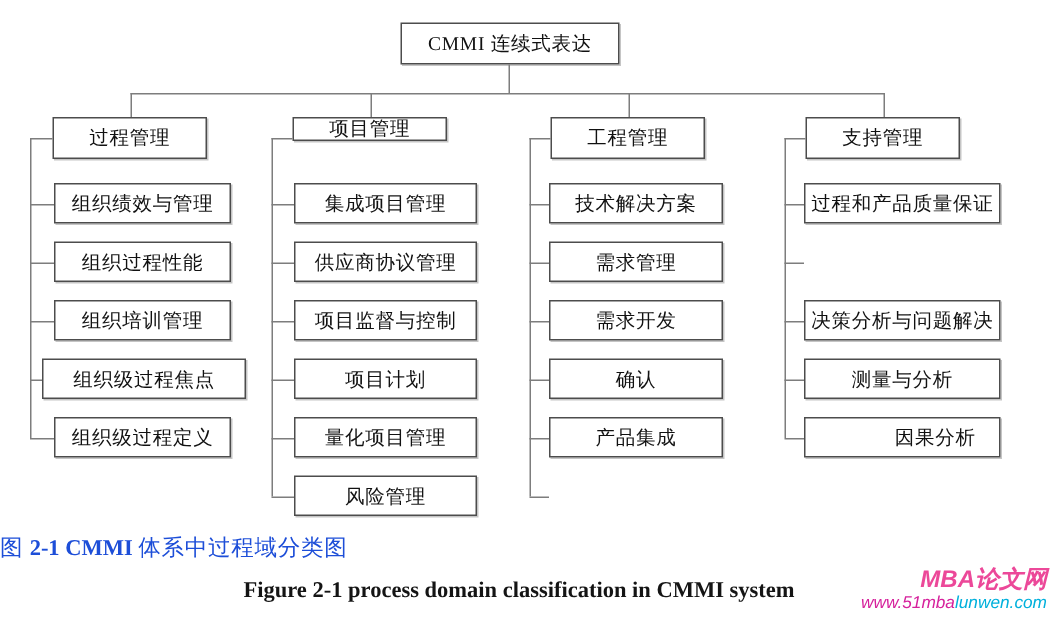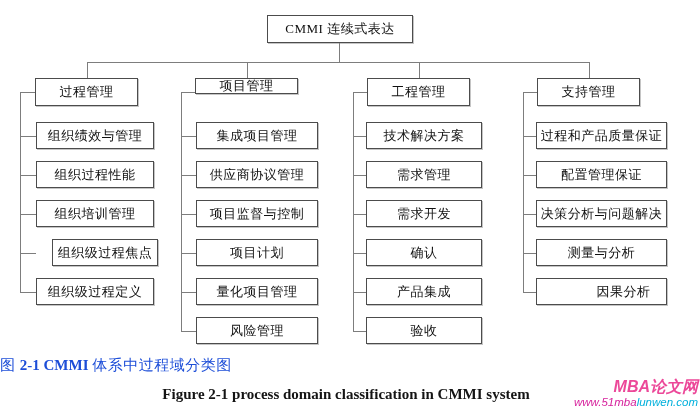--- a/index.html
+++ b/index.html
@@ -47,21 +47,21 @@
     <div class="node" style="left: 35px; top: 78px; width: 103px; height: 28px;">过程管理</div>
     <div class="line" style="left: 20px; top: 92px; width: 1px; height: 200px;"></div>
     <div class="line" style="left: 20px; top: 92px; width: 15px; height: 1px;"></div>
     <div class="line" style="left: 20px; top: 136px; width: 16px; height: 1px;"></div>
     <div class="node" style="left: 36px; top: 122px; width: 118px; height: 27px;">组织绩效与管理</div>
     <div class="line" style="left: 20px; top: 175px; width: 16px; height: 1px;"></div>
     <div class="node" style="left: 36px; top: 161px; width: 118px; height: 27px;">组织过程性能</div>
     <div class="line" style="left: 20px; top: 214px; width: 16px; height: 1px;"></div>
     <div class="node" style="left: 36px; top: 200px; width: 118px; height: 27px;">组织培训管理</div>
     <div class="line" style="left: 20px; top: 253px; width: 16px; height: 1px;"></div>
-    <div class="node" style="left: 52px; top: 239px; width: 106px; height: 27px;">组织级过程焦点</div>
+    <div class="node" style="left: 28px; top: 239px; width: 136px; height: 27px;">组织级过程焦点</div>
     <div class="line" style="left: 20px; top: 292px; width: 16px; height: 1px;"></div>
     <div class="node" style="left: 36px; top: 278px; width: 118px; height: 27px;">组织级过程定义</div>
     <div class="line" style="left: 247px; top: 62px; width: 1px; height: 16px;"></div>
     <div class="node" style="left: 195px; top: 78px; width: 103px; height: 16px;">项目管理</div>
     <div class="line" style="left: 181px; top: 92px; width: 1px; height: 239px;"></div>
     <div class="line" style="left: 181px; top: 92px; width: 14px; height: 1px;"></div>
     <div class="line" style="left: 181px; top: 136px; width: 15px; height: 1px;"></div>
     <div class="node" style="left: 196px; top: 122px; width: 122px; height: 27px;">集成项目管理</div>
     <div class="line" style="left: 181px; top: 175px; width: 15px; height: 1px;"></div>
     <div class="node" style="left: 196px; top: 161px; width: 122px; height: 27px;">供应商协议管理</div>
@@ -81,29 +81,27 @@
     <div class="node" style="left: 366px; top: 122px; width: 116px; height: 27px;">技术解决方案</div>
     <div class="line" style="left: 353px; top: 175px; width: 13px; height: 1px;"></div>
     <div class="node" style="left: 366px; top: 161px; width: 116px; height: 27px;">需求管理</div>
     <div class="line" style="left: 353px; top: 214px; width: 13px; height: 1px;"></div>
     <div class="node" style="left: 366px; top: 200px; width: 116px; height: 27px;">需求开发</div>
     <div class="line" style="left: 353px; top: 253px; width: 13px; height: 1px;"></div>
     <div class="node" style="left: 366px; top: 239px; width: 116px; height: 27px;">确认</div>
     <div class="line" style="left: 353px; top: 292px; width: 13px; height: 1px;"></div>
     <div class="node" style="left: 366px; top: 278px; width: 116px; height: 27px;">产品集成</div>
     <div class="line" style="left: 353px; top: 331px; width: 13px; height: 1px;"></div>
-    <div class="node" style="left: 366px; top: 317px; width: 116px; height: 27px;">验收</div>
     <div class="line" style="left: 589px; top: 62px; width: 1px; height: 16px;"></div>
     <div class="node" style="left: 537px; top: 78px; width: 103px; height: 28px;">支持管理</div>
     <div class="line" style="left: 523px; top: 92px; width: 1px; height: 200px;"></div>
     <div class="line" style="left: 523px; top: 92px; width: 14px; height: 1px;"></div>
     <div class="line" style="left: 523px; top: 136px; width: 13px; height: 1px;"></div>
     <div class="node" style="left: 536px; top: 122px; width: 131px; height: 27px;">过程和产品质量保证</div>
     <div class="line" style="left: 523px; top: 175px; width: 13px; height: 1px;"></div>
-    <div class="node" style="left: 536px; top: 161px; width: 131px; height: 27px;">配置管理保证</div>
     <div class="line" style="left: 523px; top: 214px; width: 13px; height: 1px;"></div>
     <div class="node" style="left: 536px; top: 200px; width: 131px; height: 27px;">决策分析与问题解决</div>
     <div class="line" style="left: 523px; top: 253px; width: 13px; height: 1px;"></div>
     <div class="node" style="left: 536px; top: 239px; width: 131px; height: 27px;">测量与分析</div>
     <div class="line" style="left: 523px; top: 292px; width: 13px; height: 1px;"></div>
     <div class="node" style="left: 536px; top: 278px; width: 131px; height: 27px; padding-left: 44px;">因果分析</div>
   </div>
 
 <div class="caption-zh"><span>图 </span><span class="num">2-1 CMMI </span><span>体系中过程域分类图</span></div>
 

